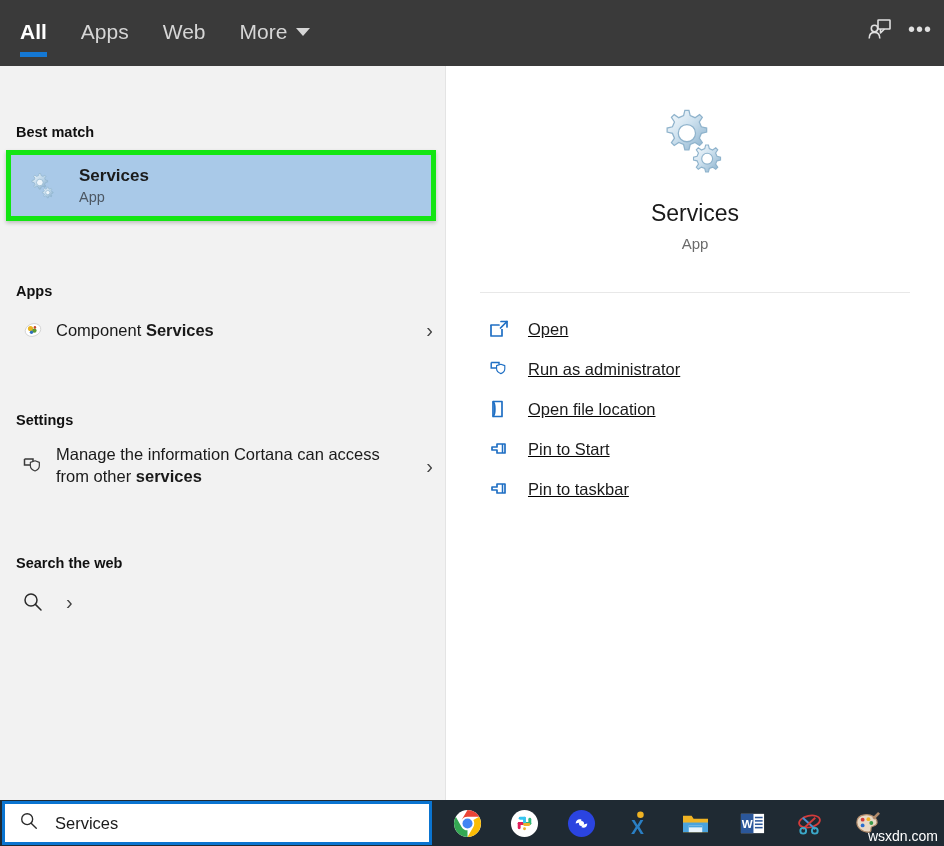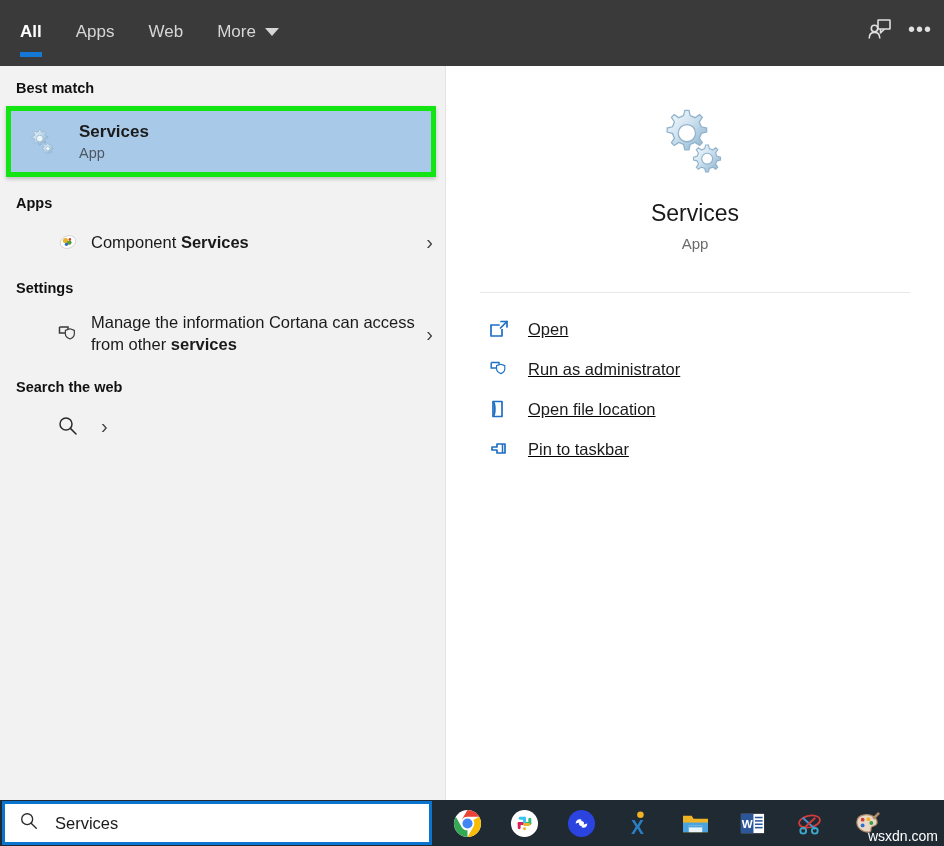--- a/index.html
+++ b/index.html
@@ -15,21 +15,21 @@
   .header {
     position: absolute; top: 0; left: 0;
     width: 944px; height: 66px;
     background: #3a3a3a;
     display: flex; align-items: flex-start;
   }
   .tabs { display: flex; align-items: center; height: 58px; padding-left: 20px; }
   .tab {
     position: relative; height: 58px;
     display: flex; align-items: center;
-    color: #d6d6d6; font-size: 17px;
+    color: #d6d6d6; font-size: 21px;
     padding: 0 17px 0 0; margin-right: 17px;
     cursor: pointer; white-space: nowrap; margin-top: 6px;
   }
   .tab.active { color: #ffffff; font-weight: bold; }
   .tab.active .tab-underline {
     position: absolute; left: 0; right: 17px; bottom: 4px;
     height: 5px; background: #1478d4;
   }
   .tab .caret {
     display: inline-block; margin-left: 9px;
@@ -54,25 +54,26 @@
   .left-panel {
     position: absolute; top: 66px; left: 0;
     width: 446px; height: 734px;
     background: #f2f2f2;
     border-right: 1px solid #e4e4e4;
     overflow: hidden;
   }
   .section-title {
     font-size: 14.5px; font-weight: bold; color: #111111;
     padding: 14px 0 7px 16px;
+    margin-top: 44px;
   }
   .result-row {
     display: flex; align-items: center;
     height: 48px; padding: 0 12px 0 16px;
-    cursor: pointer; position: relative; margin-left: 35px;
+    cursor: pointer; position: relative;
   }
   .result-row .ricon {
     width: 34px; min-width: 34px; height: 34px;
     display: flex; align-items: center; justify-content: center;
     margin-right: 6px;
   }
   .result-row .rtext { flex: 1; font-size: 16.5px; color: #1a1a1a; line-height: 1.35; }
   .result-row .rtext b { font-weight: bold; }
   .result-row .rsub { color: #6a6a6a; }
   .chevron { color: #444; font-size: 20px; font-weight: 300; padding-left: 10px; }
@@ -329,20 +330,29 @@
       <div class="action-row">
         <div class="aicon">
           <svg width="22" height="22" viewBox="0 0 22 22">
             <path d="M5 3.5 L14 3.5 L14 18.5 L5 18.5 Z" fill="none" stroke="#1f6fc4" stroke-width="1.7" stroke-linejoin="round"></path>
             <path d="M5 3.5 C7.5 5.5 7.5 16.5 5 18.5" fill="none" stroke="#1f6fc4" stroke-width="1.7"></path>
           </svg>
         </div>
         <div class="alabel">Open file location</div>
       </div>
 
+      <div class="action-row">
+        <div class="aicon">
+          <svg width="22" height="22" viewBox="0 0 22 22">
+            <path d="M9 6 L17 6 L17 15 L9 15 L9 12 L4 12 L4 9 L9 9 Z" fill="none" stroke="#1f6fc4" stroke-width="1.7" stroke-linejoin="round"></path>
+            <line x1="14.5" y1="6" x2="14.5" y2="15" stroke="#1f6fc4" stroke-width="1.5"></line>
+          </svg>
+        </div>
+        <div class="alabel">Pin to Start</div>
+      </div>
 
       <div class="action-row">
         <div class="aicon">
           <svg width="22" height="22" viewBox="0 0 22 22">
             <path d="M9 6 L17 6 L17 15 L9 15 L9 12 L4 12 L4 9 L9 9 Z" fill="none" stroke="#1f6fc4" stroke-width="1.7" stroke-linejoin="round"></path>
             <line x1="14.5" y1="6" x2="14.5" y2="15" stroke="#1f6fc4" stroke-width="1.5"></line>
           </svg>
         </div>
         <div class="alabel">Pin to taskbar</div>
       </div>

